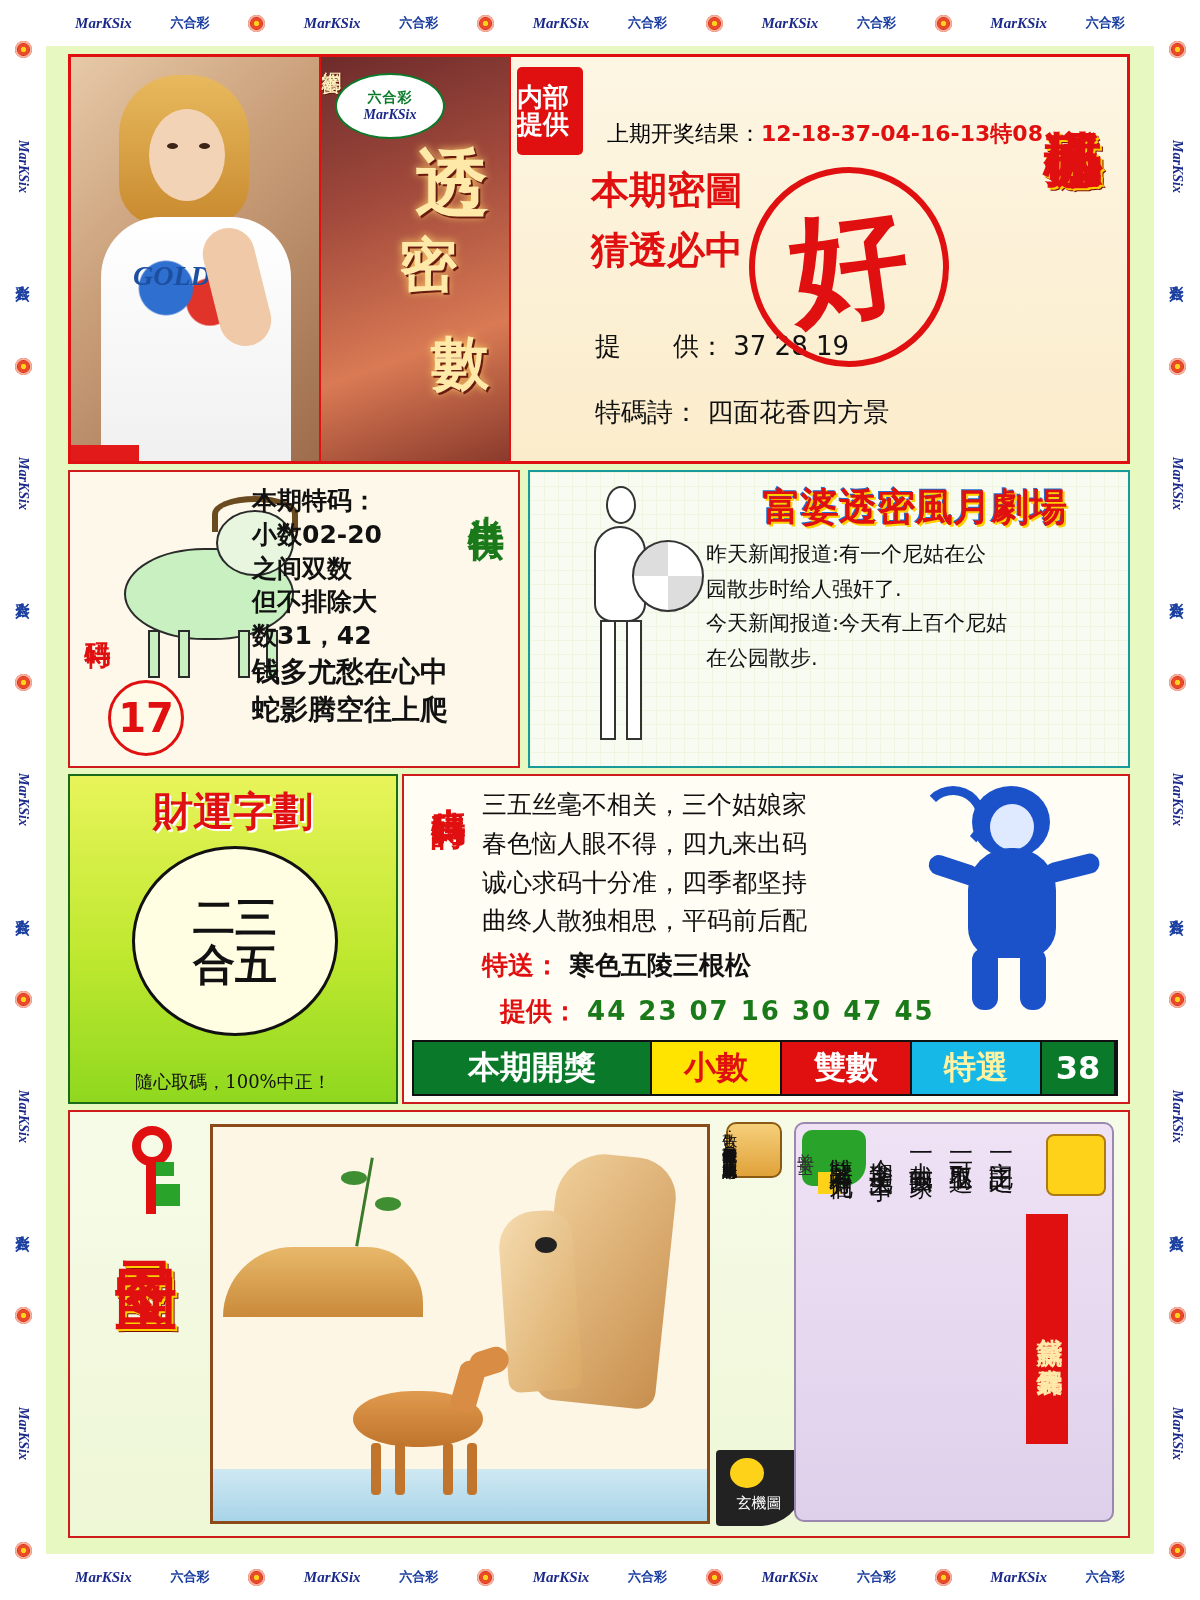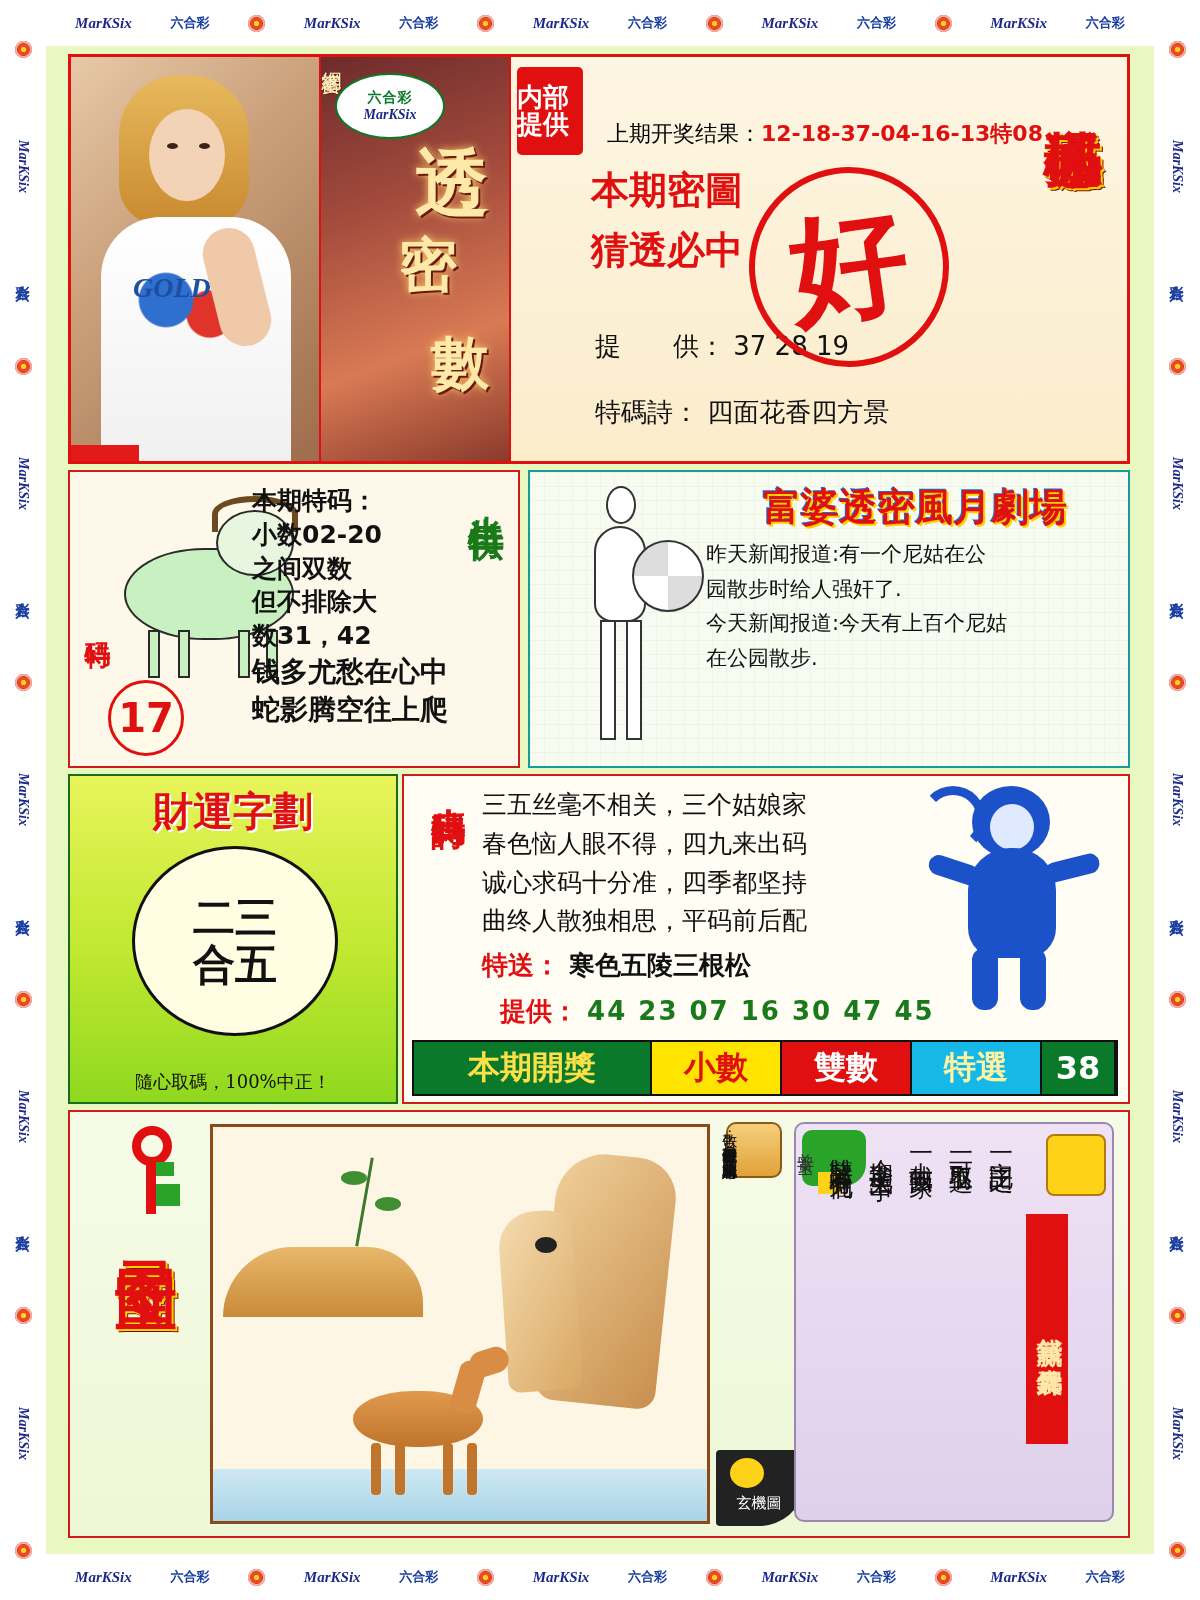--- a/index.html
+++ b/index.html
@@ -57,21 +57,21 @@
     background:linear-gradient(135deg,#e7c9a8,#caa07a 40%,#9d6c4c);
     position:relative; overflow:hidden; border-right:2px solid #e01010;
   }
   .girl-hair { position:absolute; left:48px; top:18px; width:130px; height:150px;
     background:linear-gradient(#e8b95e,#c98a2e); border-radius:60px 60px 40px 40px; }
   .girl-face { position:absolute; left:78px; top:52px; width:76px; height:92px;
     background:#f3d3b5; border-radius:38px/46px; }
   .girl-eye { position:absolute; width:11px; height:6px; background:#3a2416; border-radius:50%; }
   .girl-body { position:absolute; left:30px; top:160px; width:190px; height:250px;
     background:linear-gradient(#ffffff,#f0f0f0); border-radius:60px 60px 0 0; }
-  .girl-shirt-art { position:absolute; left:62px; top:215px; width:110px; height:70px;
+  .girl-shirt-art { position:absolute; left:62px; top:203px; width:110px; height:70px;
     background:radial-gradient(circle at 30% 40%,#2f6fd0 0 30%,transparent 32%),
                radial-gradient(circle at 70% 60%,#e0332a 0 26%,transparent 28%);
     color:#1d4fa0; font-size:28px; font-weight:bold; font-style:italic;
     font-family:"Liberation Serif", serif; }
   .girl-arm { position:absolute; left:140px; top:170px; width:52px; height:120px;
     background:#f0caa8; border-radius:26px; transform:rotate(-14deg); }
   .photo-red-bar { position:absolute; left:0; bottom:0; width:68px; height:16px; background:#e21a1a; }
 
   #banner-title {
     width:190px; position:relative;
@@ -243,21 +243,21 @@
   .mk-leg { left:52px; top:162px; width:26px; height:62px; border-radius:12px; }
   .mk-leg2 { left:100px; top:162px; width:26px; height:62px; border-radius:12px; }
   .mk-tail { left:126px; top:120px; width:66px; height:66px; border:9px solid #1c52c9; background:none; border-radius:50%; border-left-color:transparent; border-bottom-color:transparent; }
 
   #draw-bar {
     position:absolute; left:8px; bottom:6px; width:706px; height:56px;
     border:2px solid #111; display:flex; align-items:stretch; background:#fff;
   }
   #draw-bar .seg { display:flex; align-items:center; justify-content:center;
     font-size:32px; font-weight:bold; border-right:2px solid #111; }
-  #seg-main { width:238px; background:#0a7a2a; color:#fde047; font-size:36px;text-align:right; }
+  #seg-main { width:238px; background:#0a7a2a; color:#ffffff; font-size:36px;text-align:right; }
   #seg-small { width:130px; background:#ffe400; color:#e01010; }
   #seg-even { width:130px; background:#e01010; color:#fff; }
   #seg-pick { width:130px; background:#16b8e8; color:#fff2a0; }
   #seg-num { flex:1; background:#0a7a2a; color:#fff; border-right:none; font-size:38px; }
 
   
   #treasure-card {
     left:22px; top:1064px; width:1062px; height:428px;
     border:2px solid #cf1b1b;
     background:linear-gradient(#f6fbe8,#eef7d6);

